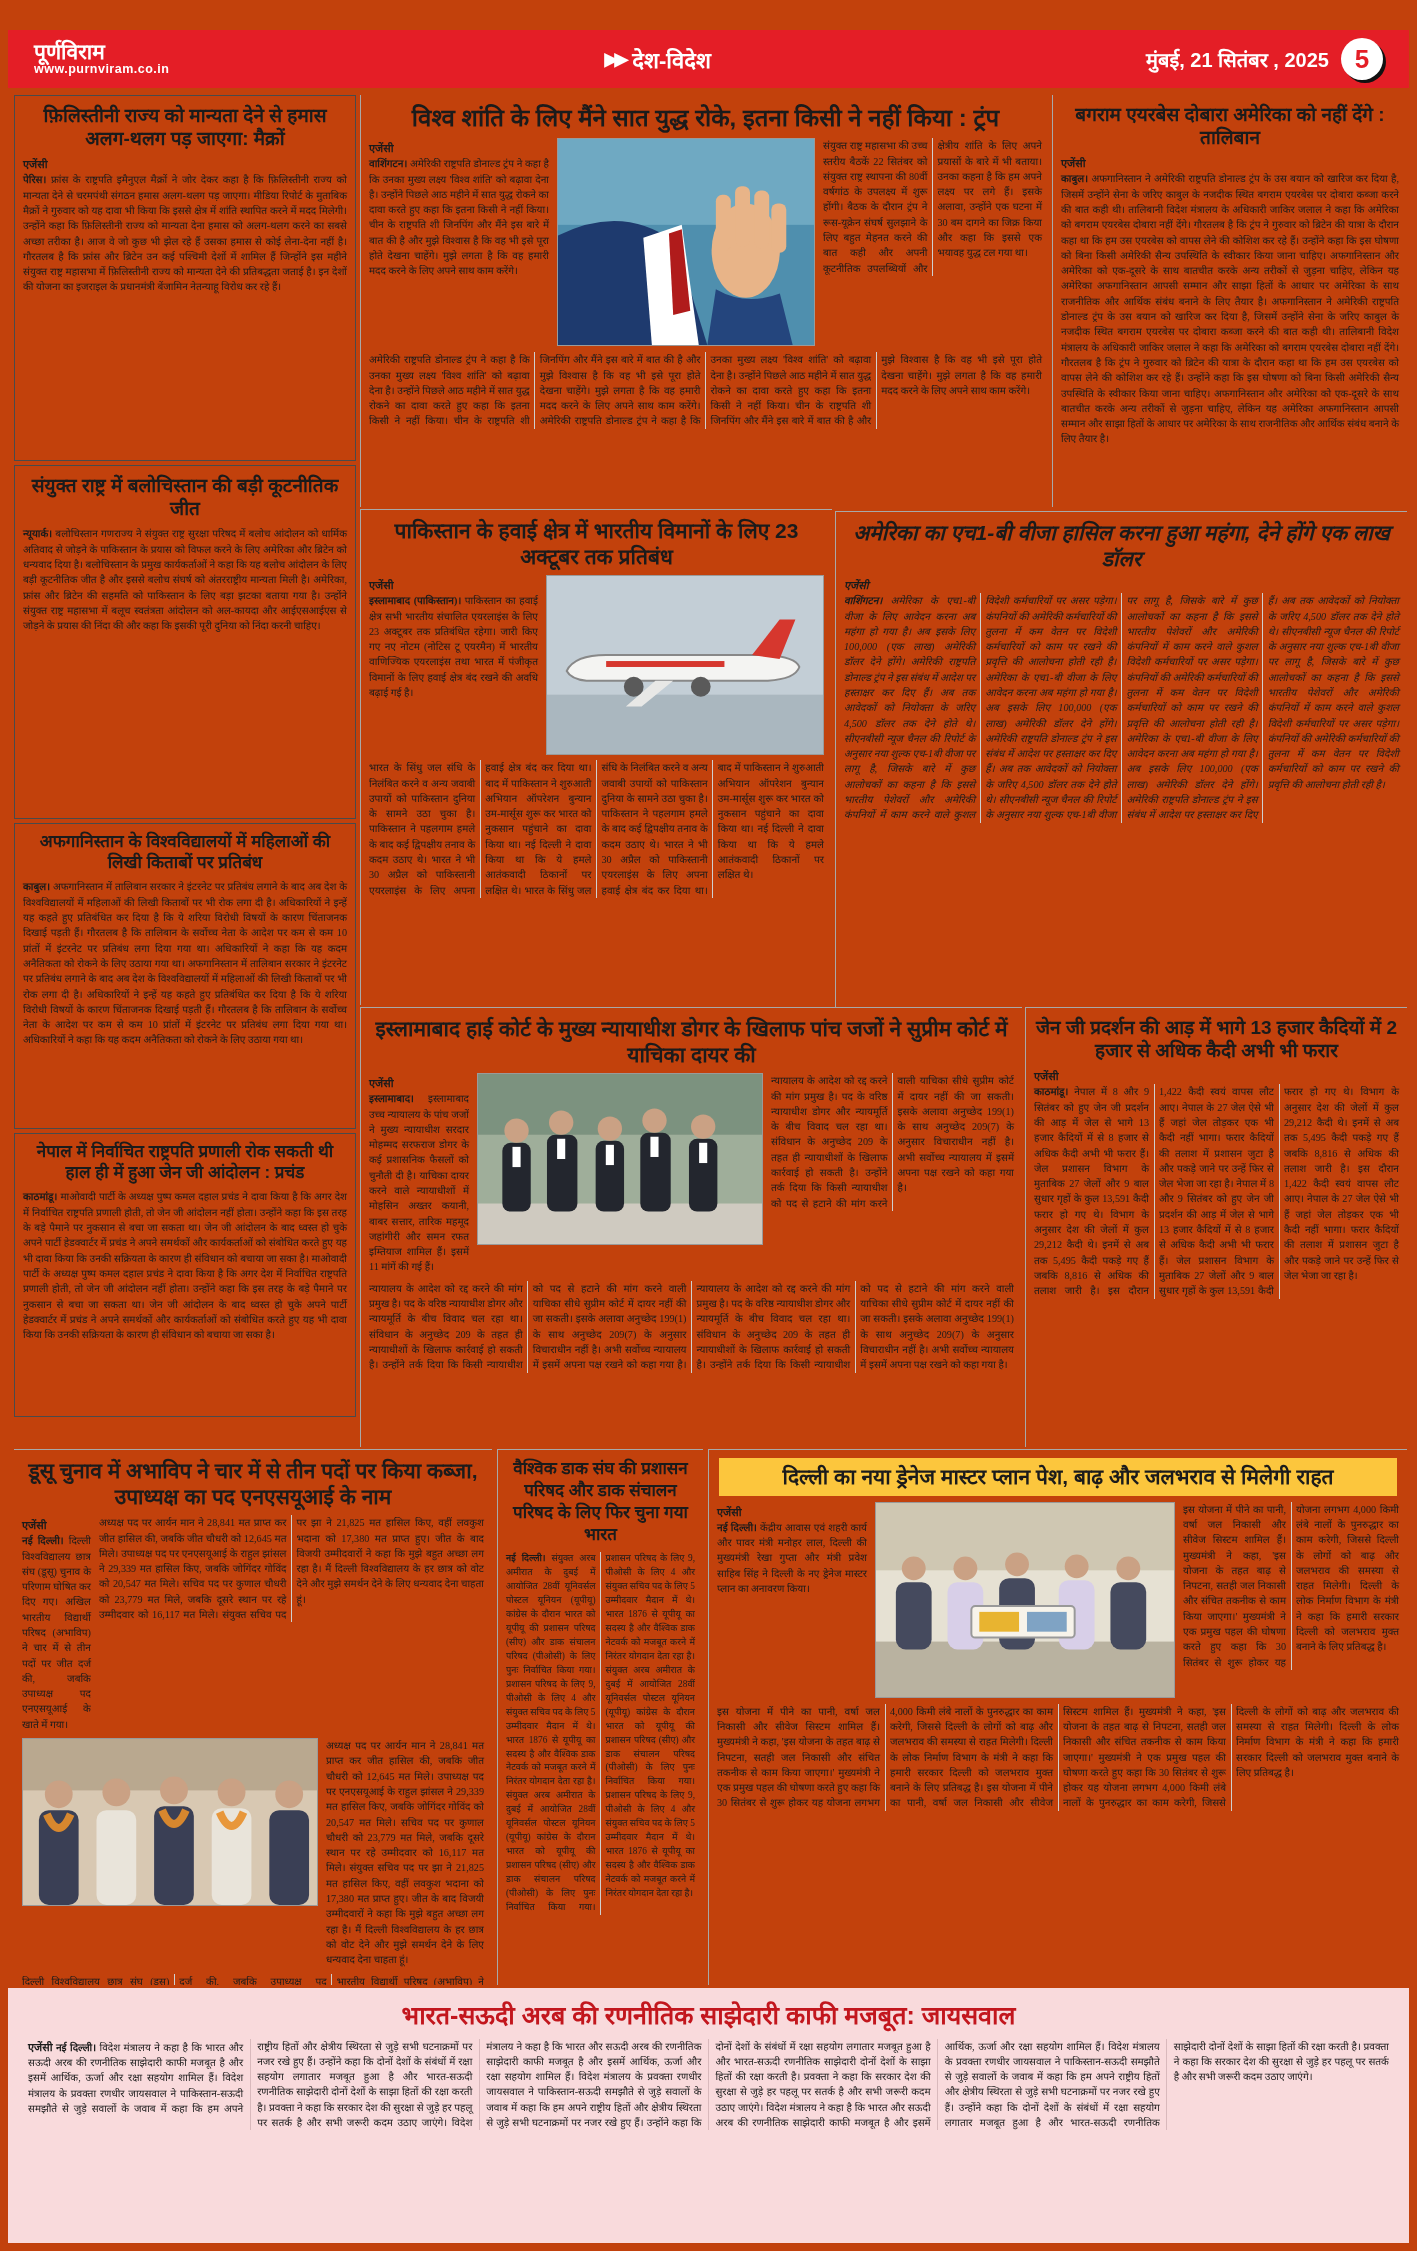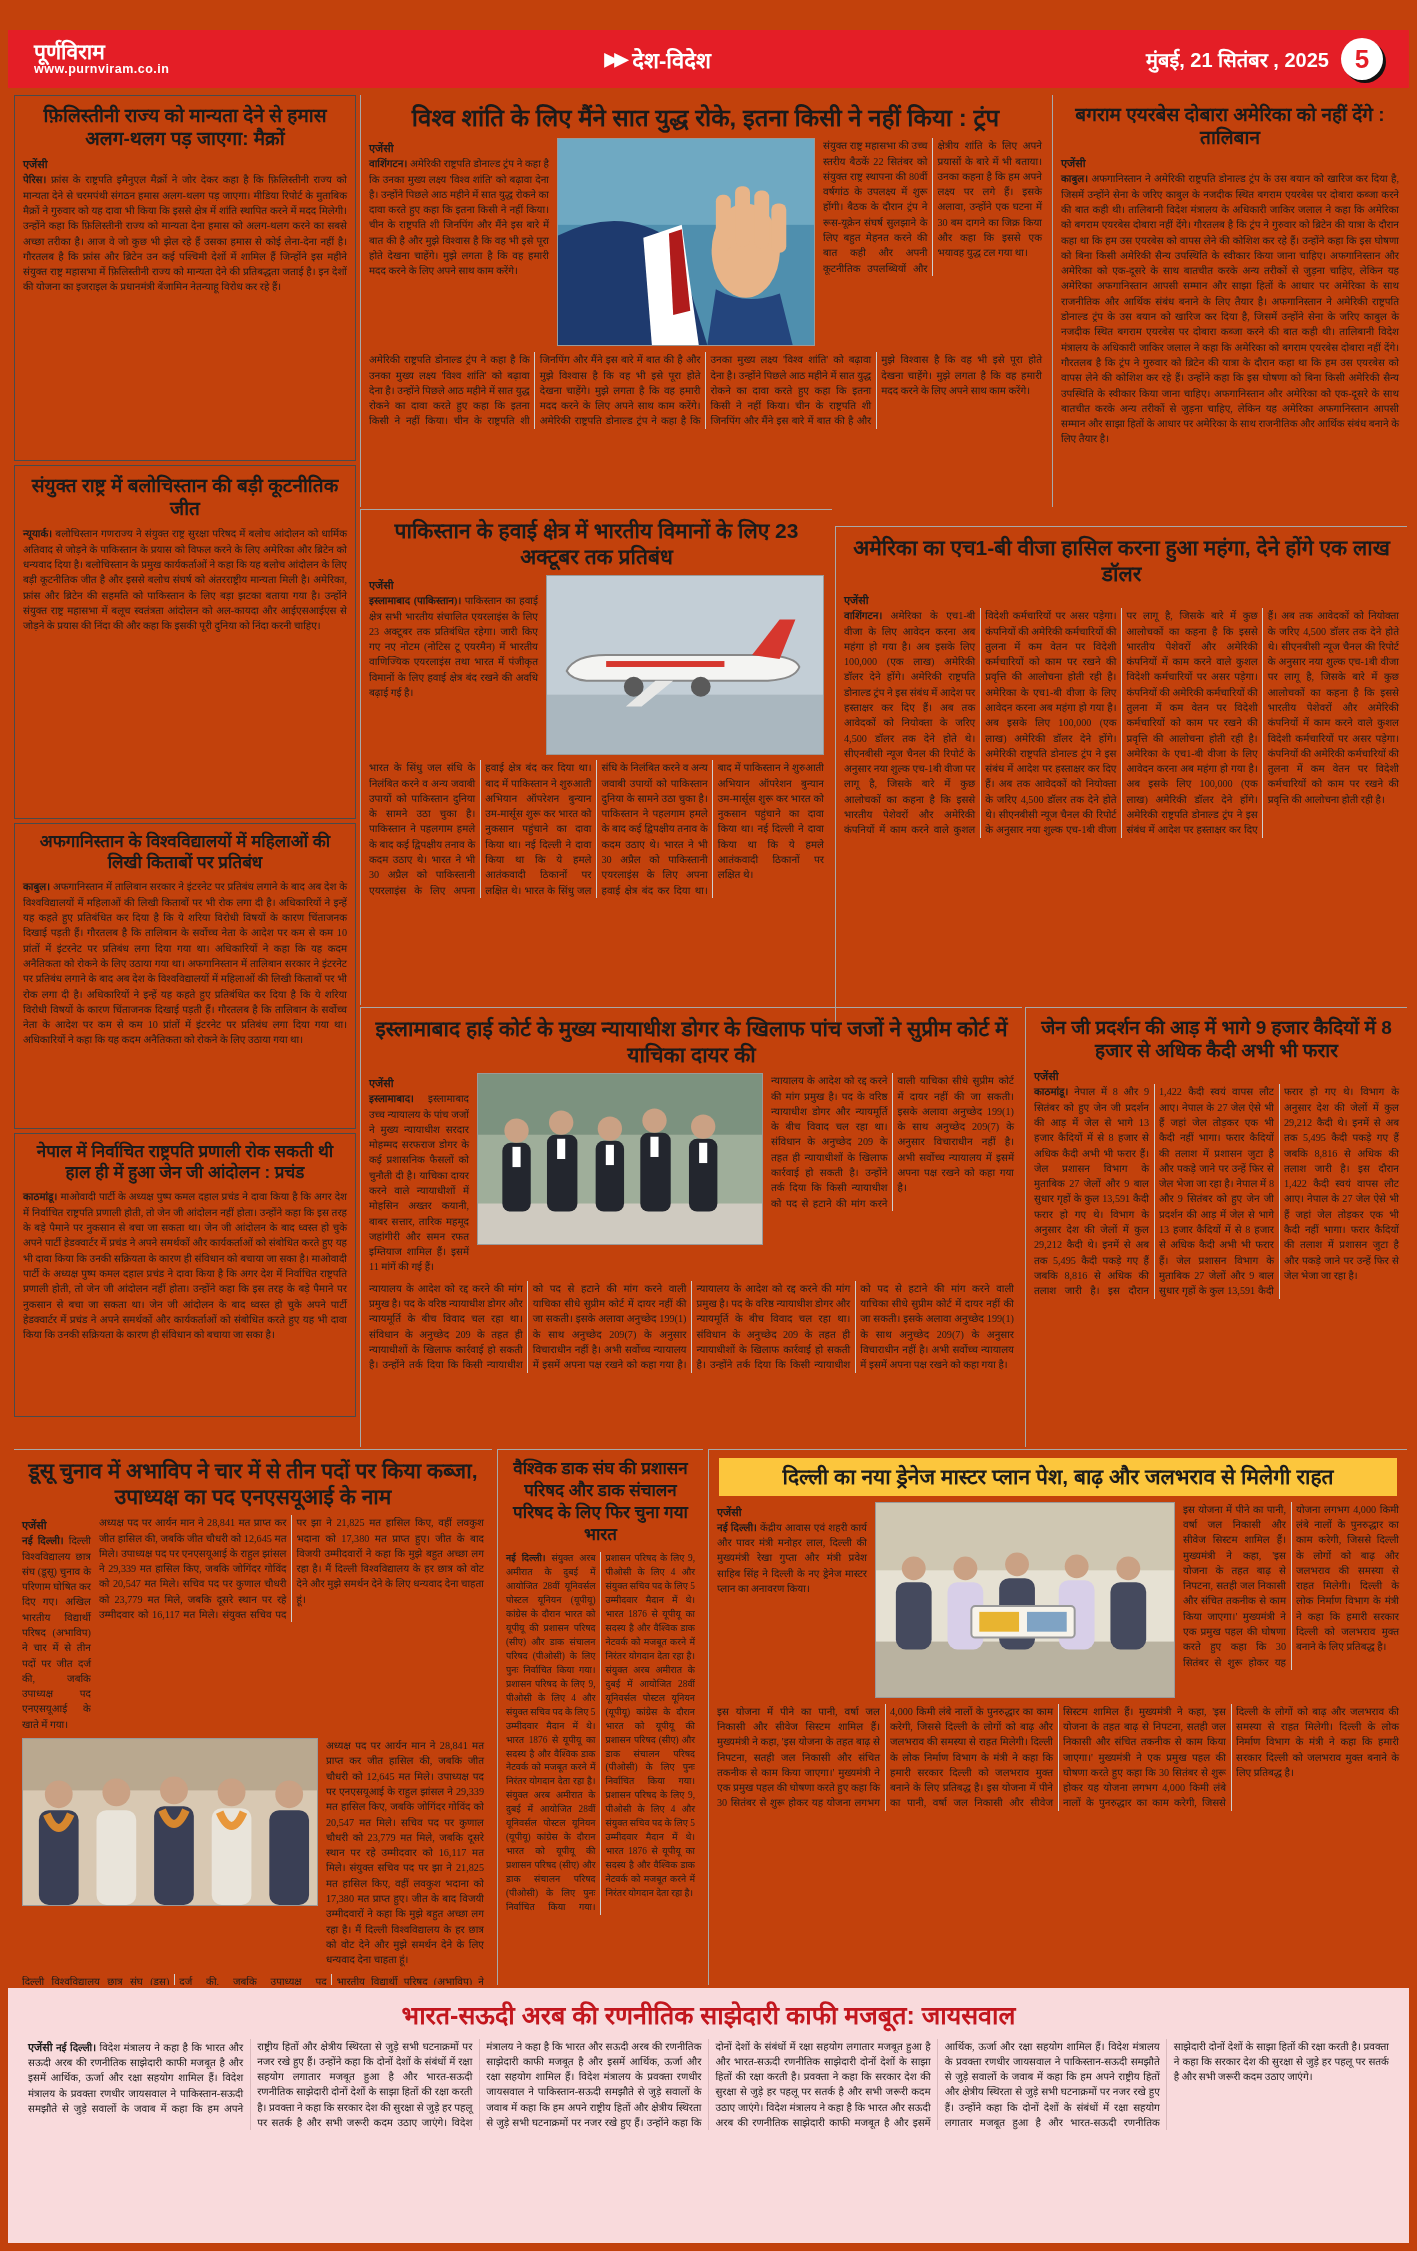--- a/index.html
+++ b/index.html
@@ -152,21 +152,21 @@
           <circle cx="44" cy="56" r="5" fill="#5a5a5a"></circle>
           <circle cx="78" cy="56" r="5" fill="#5a5a5a"></circle>
         </svg>
       </div>
     </div>
     <div class="cols-4" style="margin-top:5px;">
       <p class="body">भारत के सिंधु जल संधि के निलंबित करने व अन्य जवाबी उपायों को पाकिस्तान दुनिया के सामने उठा चुका है। पाकिस्तान ने पहलगाम हमले के बाद कई द्विपक्षीय तनाव के कदम उठाए थे। भारत ने भी 30 अप्रैल को पाकिस्तानी एयरलाइंस के लिए अपना हवाई क्षेत्र बंद कर दिया था। बाद में पाकिस्तान ने शुरुआती अभियान ऑपरेशन बुन्यान उम-मार्सूस शुरू कर भारत को नुकसान पहुंचाने का दावा किया था। नई दिल्ली ने दावा किया था कि ये हमले आतंकवादी ठिकानों पर लक्षित थे। भारत के सिंधु जल संधि के निलंबित करने व अन्य जवाबी उपायों को पाकिस्तान दुनिया के सामने उठा चुका है। पाकिस्तान ने पहलगाम हमले के बाद कई द्विपक्षीय तनाव के कदम उठाए थे। भारत ने भी 30 अप्रैल को पाकिस्तानी एयरलाइंस के लिए अपना हवाई क्षेत्र बंद कर दिया था। बाद में पाकिस्तान ने शुरुआती अभियान ऑपरेशन बुन्यान उम-मार्सूस शुरू कर भारत को नुकसान पहुंचाने का दावा किया था। नई दिल्ली ने दावा किया था कि ये हमले आतंकवादी ठिकानों पर लक्षित थे।</p>
     </div>
   </section>
 
-  <section class="article vrule-l hrule-t" style="left:835px;top:526px;width:572px;height:496px;">
+  <section class="article vrule-l hrule-t" style="left:835px;top:511px;width:572px;height:496px;font-style:italic;">
     <h2 class="headline h-lg">अमेरिका का एच1-बी वीजा हासिल करना हुआ महंगा, देने होंगे एक लाख डॉलर</h2>
     <div class="agency">एजेंसी</div>
     <div class="cols-4">
       <p class="body"><span class="dateline">वाशिंगटन।</span> <span>अमेरिका के एच1-बी वीजा के लिए आवेदन करना अब महंगा हो गया है। अब इसके लिए 100,000 (एक लाख) अमेरिकी डॉलर देने होंगे। अमेरिकी राष्ट्रपति डोनाल्ड ट्रंप ने इस संबंध में आदेश पर हस्ताक्षर कर दिए हैं। अब तक आवेदकों को नियोक्ता के जरिए 4,500 डॉलर तक देने होते थे। सीएनबीसी न्यूज चैनल की रिपोर्ट के अनुसार नया शुल्क एच-1बी वीजा पर लागू है, जिसके बारे में कुछ आलोचकों का कहना है कि इससे भारतीय पेशेवरों और अमेरिकी कंपनियों में काम करने वाले कुशल विदेशी कर्मचारियों पर असर पड़ेगा। कंपनियों की अमेरिकी कर्मचारियों की तुलना में कम वेतन पर विदेशी कर्मचारियों को काम पर रखने की प्रवृत्ति की आलोचना होती रही है। अमेरिका के एच1-बी वीजा के लिए आवेदन करना अब महंगा हो गया है। अब इसके लिए 100,000 (एक लाख) अमेरिकी डॉलर देने होंगे। अमेरिकी राष्ट्रपति डोनाल्ड ट्रंप ने इस संबंध में आदेश पर हस्ताक्षर कर दिए हैं। अब तक आवेदकों को नियोक्ता के जरिए 4,500 डॉलर तक देने होते थे। सीएनबीसी न्यूज चैनल की रिपोर्ट के अनुसार नया शुल्क एच-1बी वीजा पर लागू है, जिसके बारे में कुछ आलोचकों का कहना है कि इससे भारतीय पेशेवरों और अमेरिकी कंपनियों में काम करने वाले कुशल विदेशी कर्मचारियों पर असर पड़ेगा। कंपनियों की अमेरिकी कर्मचारियों की तुलना में कम वेतन पर विदेशी कर्मचारियों को काम पर रखने की प्रवृत्ति की आलोचना होती रही है। अमेरिका के एच1-बी वीजा के लिए आवेदन करना अब महंगा हो गया है। अब इसके लिए 100,000 (एक लाख) अमेरिकी डॉलर देने होंगे। अमेरिकी राष्ट्रपति डोनाल्ड ट्रंप ने इस संबंध में आदेश पर हस्ताक्षर कर दिए हैं। अब तक आवेदकों को नियोक्ता के जरिए 4,500 डॉलर तक देने होते थे। सीएनबीसी न्यूज चैनल की रिपोर्ट के अनुसार नया शुल्क एच-1बी वीजा पर लागू है, जिसके बारे में कुछ आलोचकों का कहना है कि इससे भारतीय पेशेवरों और अमेरिकी कंपनियों में काम करने वाले कुशल विदेशी कर्मचारियों पर असर पड़ेगा। कंपनियों की अमेरिकी कर्मचारियों की तुलना में कम वेतन पर विदेशी कर्मचारियों को काम पर रखने की प्रवृत्ति की आलोचना होती रही है।</span></p>
     </div>
   </section>
 
   <section class="article hrule-t vrule-l" style="left:360px;top:1007px;width:662px;height:440px;">
     <h2 class="headline h-lg">इस्लामाबाद हाई कोर्ट के मुख्य न्यायाधीश डोगर के खिलाफ पांच जजों ने सुप्रीम कोर्ट में याचिका दायर की</h2>
     <div class="midgrid">
@@ -205,21 +205,21 @@
       <div class="col-text cols-2">
         <p class="body">न्यायालय के आदेश को रद्द करने की मांग प्रमुख है। पद के वरिष्ठ न्यायाधीश डोगर और न्यायमूर्ति के बीच विवाद चल रहा था। संविधान के अनुच्छेद 209 के तहत ही न्यायाधीशों के खिलाफ कार्रवाई हो सकती है। उन्होंने तर्क दिया कि किसी न्यायाधीश को पद से हटाने की मांग करने वाली याचिका सीधे सुप्रीम कोर्ट में दायर नहीं की जा सकती। इसके अलावा अनुच्छेद 199(1) के साथ अनुच्छेद 209(7) के अनुसार विचाराधीन नहीं है। अभी सर्वोच्च न्यायालय में इसमें अपना पक्ष रखने को कहा गया है।</p>
       </div>
     </div>
     <div class="cols-4" style="margin-top:6px;">
       <p class="body">न्यायालय के आदेश को रद्द करने की मांग प्रमुख है। पद के वरिष्ठ न्यायाधीश डोगर और न्यायमूर्ति के बीच विवाद चल रहा था। संविधान के अनुच्छेद 209 के तहत ही न्यायाधीशों के खिलाफ कार्रवाई हो सकती है। उन्होंने तर्क दिया कि किसी न्यायाधीश को पद से हटाने की मांग करने वाली याचिका सीधे सुप्रीम कोर्ट में दायर नहीं की जा सकती। इसके अलावा अनुच्छेद 199(1) के साथ अनुच्छेद 209(7) के अनुसार विचाराधीन नहीं है। अभी सर्वोच्च न्यायालय में इसमें अपना पक्ष रखने को कहा गया है। न्यायालय के आदेश को रद्द करने की मांग प्रमुख है। पद के वरिष्ठ न्यायाधीश डोगर और न्यायमूर्ति के बीच विवाद चल रहा था। संविधान के अनुच्छेद 209 के तहत ही न्यायाधीशों के खिलाफ कार्रवाई हो सकती है। उन्होंने तर्क दिया कि किसी न्यायाधीश को पद से हटाने की मांग करने वाली याचिका सीधे सुप्रीम कोर्ट में दायर नहीं की जा सकती। इसके अलावा अनुच्छेद 199(1) के साथ अनुच्छेद 209(7) के अनुसार विचाराधीन नहीं है। अभी सर्वोच्च न्यायालय में इसमें अपना पक्ष रखने को कहा गया है।</p>
     </div>
   </section>
 
   <section class="article hrule-t vrule-l" style="left:1025px;top:1007px;width:382px;height:440px;">
-    <h2 class="headline h-md">जेन जी प्रदर्शन की आड़ में भागे 9 हजार कैदियों में 8 हजार से अधिक कैदी अभी भी फरार</h2>
+    <h2 class="headline h-md">जेन जी प्रदर्शन की आड़ में भागे 13 हजार कैदियों में 2 हजार से अधिक कैदी अभी भी फरार</h2>
     <div class="agency">एजेंसी</div>
     <div class="cols-3">
       <p class="body"><span class="dateline">काठमांडू।</span> <span>नेपाल में 8 और 9 सितंबर को हुए जेन जी प्रदर्शन की आड़ में जेल से भागे 13 हजार कैदियों में से 8 हजार से अधिक कैदी अभी भी फरार हैं। जेल प्रशासन विभाग के मुताबिक 27 जेलों और 9 बाल सुधार गृहों के कुल 13,591 कैदी फरार हो गए थे। विभाग के अनुसार देश की जेलों में कुल 29,212 कैदी थे। इनमें से अब तक 5,495 कैदी पकड़े गए हैं जबकि 8,816 से अधिक की तलाश जारी है। इस दौरान 1,422 कैदी स्वयं वापस लौट आए। नेपाल के 27 जेल ऐसे भी हैं जहां जेल तोड़कर एक भी कैदी नहीं भागा। फरार कैदियों की तलाश में प्रशासन जुटा है और पकड़े जाने पर उन्हें फिर से जेल भेजा जा रहा है। नेपाल में 8 और 9 सितंबर को हुए जेन जी प्रदर्शन की आड़ में जेल से भागे 13 हजार कैदियों में से 8 हजार से अधिक कैदी अभी भी फरार हैं। जेल प्रशासन विभाग के मुताबिक 27 जेलों और 9 बाल सुधार गृहों के कुल 13,591 कैदी फरार हो गए थे। विभाग के अनुसार देश की जेलों में कुल 29,212 कैदी थे। इनमें से अब तक 5,495 कैदी पकड़े गए हैं जबकि 8,816 से अधिक की तलाश जारी है। इस दौरान 1,422 कैदी स्वयं वापस लौट आए। नेपाल के 27 जेल ऐसे भी हैं जहां जेल तोड़कर एक भी कैदी नहीं भागा। फरार कैदियों की तलाश में प्रशासन जुटा है और पकड़े जाने पर उन्हें फिर से जेल भेजा जा रहा है।</span></p>
     </div>
   </section>
 
   <section class="article hrule-t" style="left:14px;top:1449px;width:478px;height:536px;">
     <h2 class="headline h-lg">डूसू चुनाव में अभाविप ने चार में से तीन पदों पर किया कब्जा, उपाध्यक्ष का पद एनएसयूआई के नाम</h2>
     <div class="midgrid">
       <div class="col-text">

